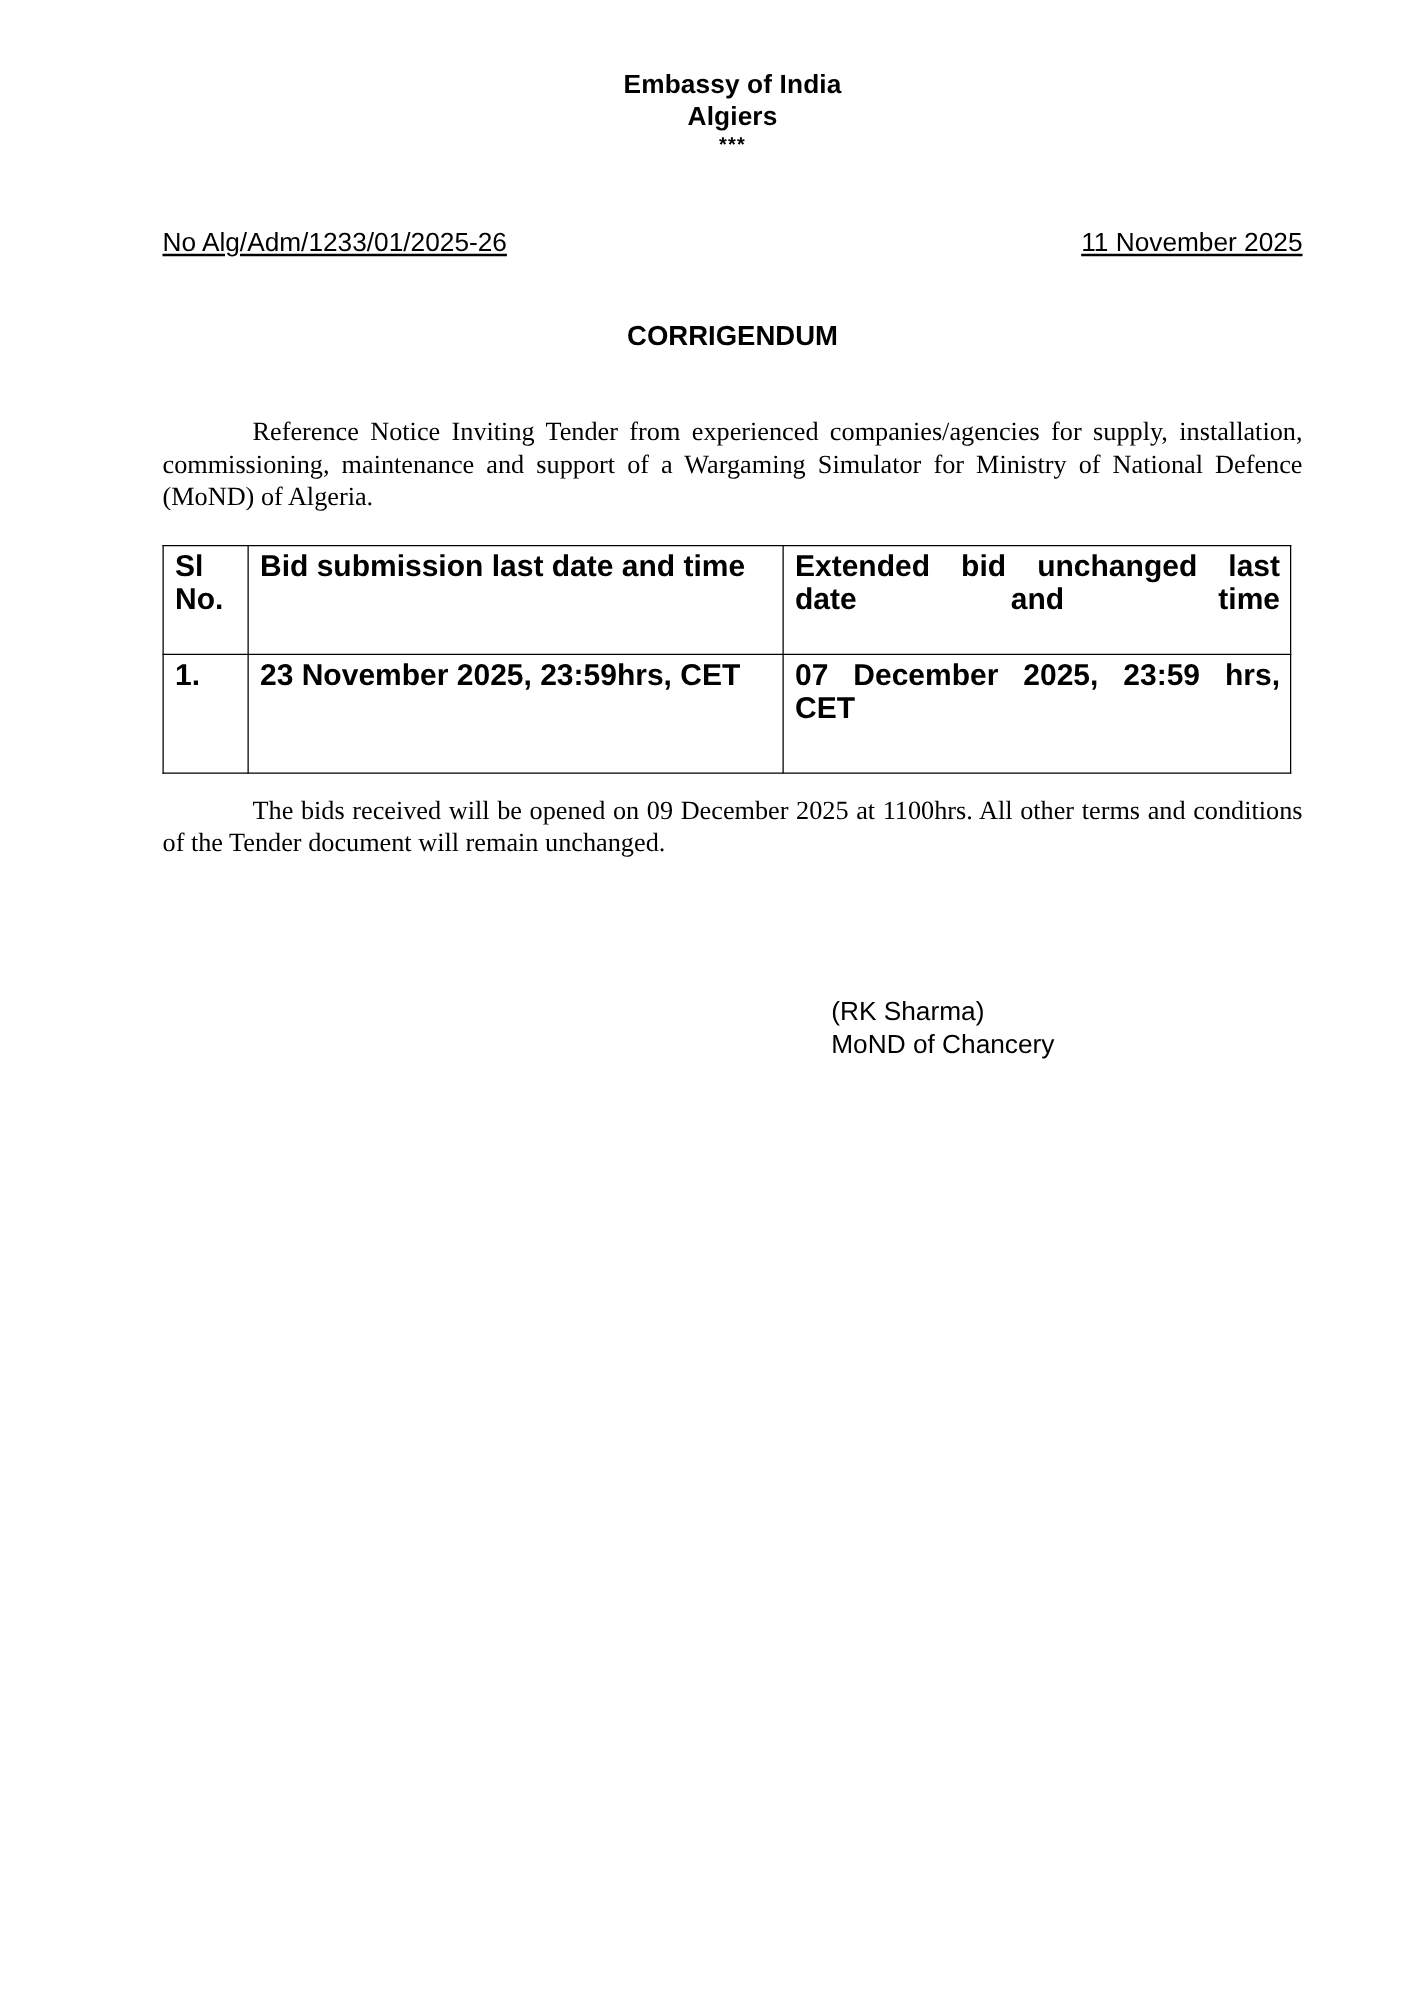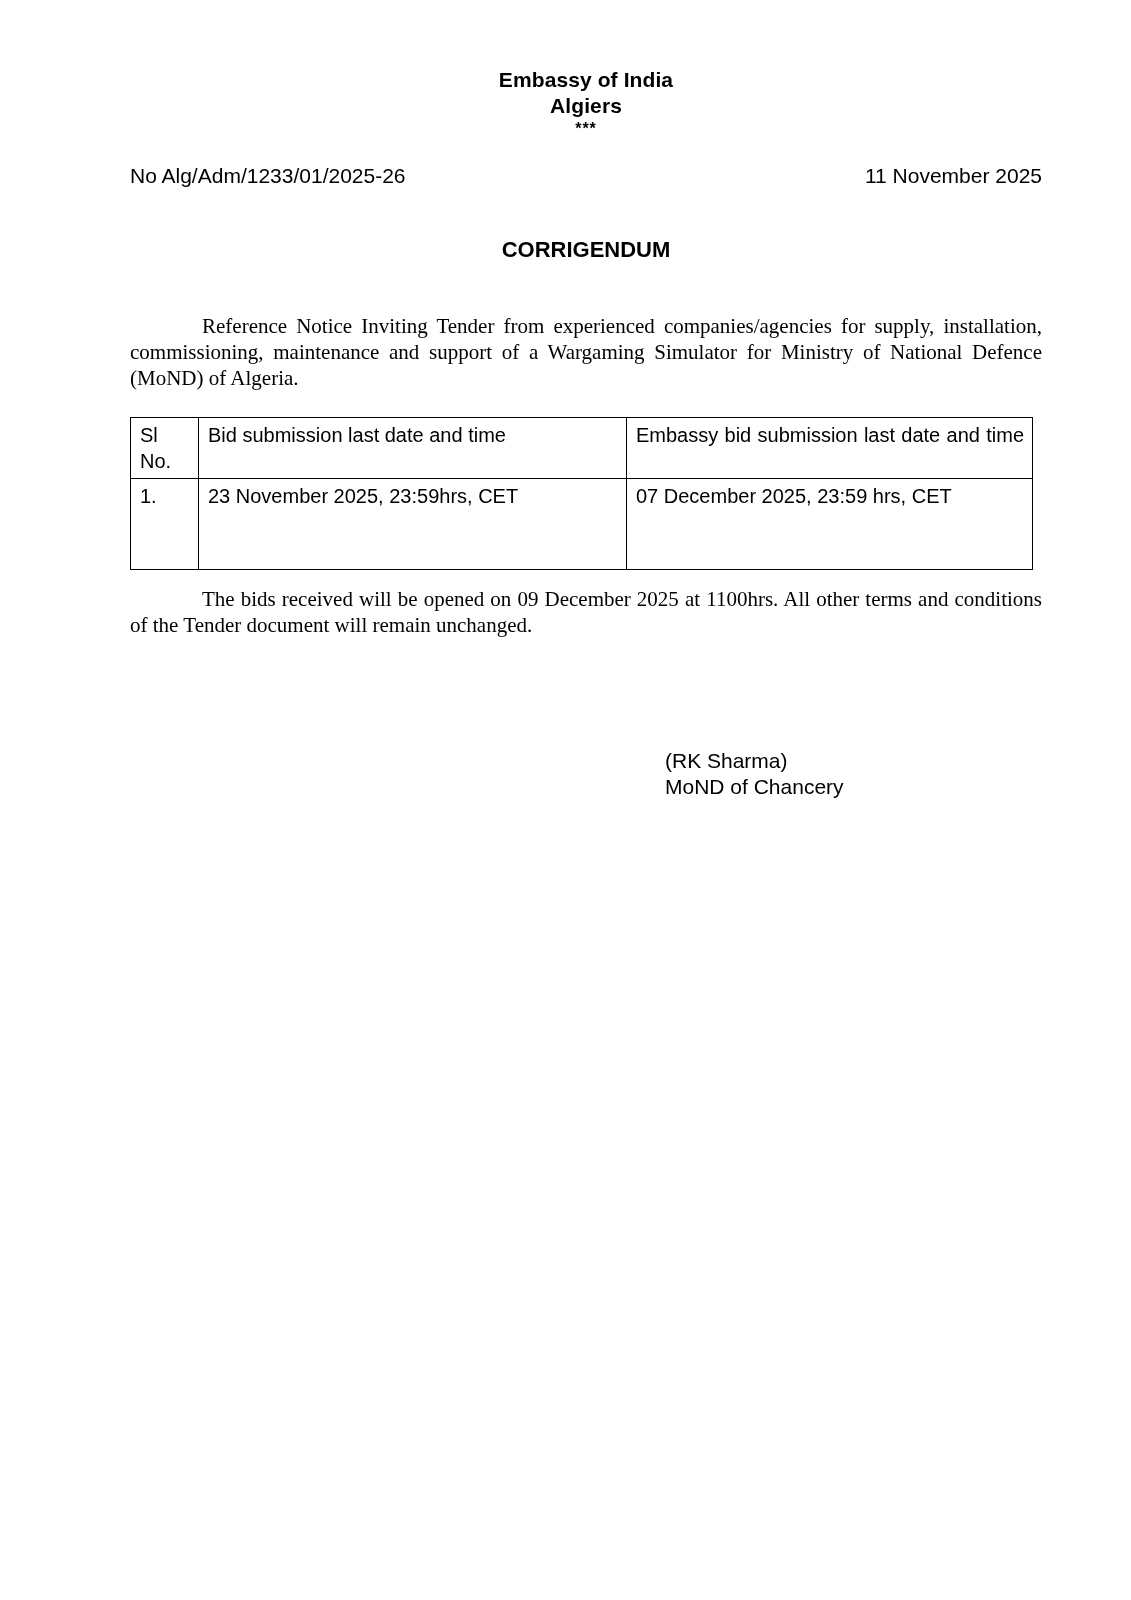--- a/index.html
+++ b/index.html
@@ -18,21 +18,21 @@
     height: 1600px;
     margin: 0 auto;
     background: #ffffff;
     box-sizing: border-box;
     padding: 0;
     overflow: hidden;
   }
   .content {
     position: absolute;
     left: 130px;
-    top: 12px;
+    top: 0;
     width: 912px;
   }
 
   
   .letterhead {
     text-align: center;
     padding-top: 55px;
   }
   .letterhead-line {
     font-weight: bold;
@@ -48,21 +48,22 @@
     letter-spacing: 1px;
   }
 
   
   .refline {
     display: flex;
     justify-content: space-between;
     align-items: flex-start;
     font-size: 21px;
     line-height: 26px;
-    margin-top: 25px;
+    margin-top: 56px;
+    text-decoration: underline;
   }
   .refline .ref-no { text-align: left; }
   .refline .ref-date { text-align: right; }
 
   
   .doc-title {
     text-align: center;
     font-weight: bold;
     font-size: 22px;
     line-height: 26px;
@@ -96,22 +97,23 @@
   }
 
   
   .tbl-wrap {
     margin-top: 26px;
   }
   table.schedule {
     border-collapse: collapse;
     width: 902px;
     table-layout: fixed;
-    font-size: 20px;
-    line-height: 26px;
+    font-size: 24px;
+    line-height: 26px;
+    font-weight: bold;
   }
   table.schedule td {
     border: 1px solid #000000;
     padding: 4px 8px 4px 9px;
     vertical-align: top;
     text-align: justify;
     text-justify: inter-word;
   }
   table.schedule col.c-sl    { width: 68px; }
   table.schedule col.c-orig  { width: 428px; }
@@ -175,21 +177,21 @@
         <tbody>
           <tr class="row-head">
             <td>
               <span>Sl</span><br>
               <span>No.</span>
             </td>
             <td>
               <span>Bid submission last date and time</span>
             </td>
             <td>
-              <span class="hdr-just">Embassy bid submission last date and time</span>
+              <span class="hdr-just">Extended bid unchanged last date and time</span>
             </td>
           </tr>
           <tr class="row-data">
             <td>1.</td>
             <td>23 November 2025, 23:59hrs, CET</td>
             <td>07 December 2025, 23:59 hrs, CET</td>
           </tr>
         </tbody>
       </table>
     </div>

